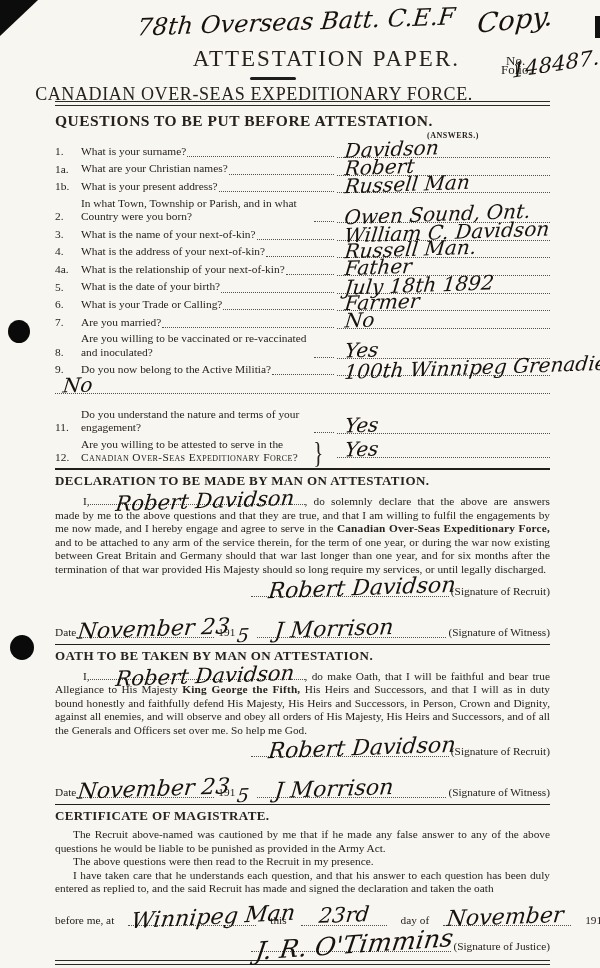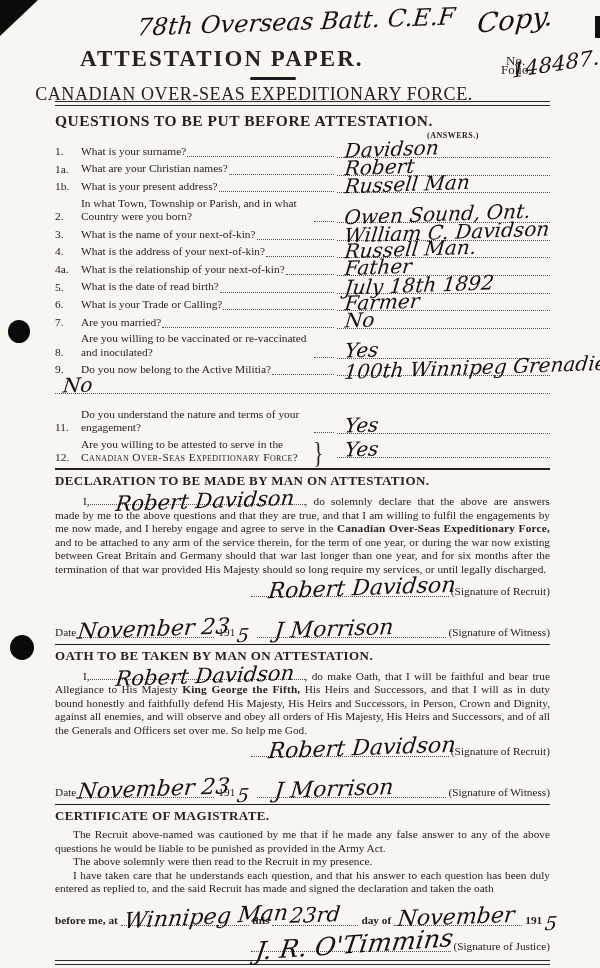--- a/index.html
+++ b/index.html
@@ -12,22 +12,22 @@
   .edge-mark{position:absolute;right:0;top:16px;width:5px;height:22px;background:#111;}
   .hole{position:absolute;background:#0a0a0a;border-radius:50%;}
   .hole1{left:8px;top:320px;width:22px;height:23px;}
   .hole2{left:10px;top:635px;width:24px;height:25px;}
   
   .hw{font-family:"DejaVu Serif",serif;font-style:italic;color:#17120e;
       white-space:nowrap;display:inline-block;transform:skewX(-8deg) rotate(-2deg);}
   
   .hdr-unit{position:absolute;left:138px;top:8px;font-size:24px;}
   .hdr-copy{position:absolute;left:478px;top:4px;font-size:27px;transform:skewX(-10deg) rotate(-6deg);}
-  .title{position:absolute;left:80px;top:46px;width:380px;text-align:left;
-         font-size:23px;letter-spacing:2px;font-weight:700;}
+  .title{position:absolute;left:80px;top:46px;width:380px;text-align:right;
+         font-size:23px;letter-spacing:2px;font-weight:400;}
   .title-rule{position:absolute;left:250px;top:77px;width:46px;height:3px;background:#1d1d1d;border-radius:2px;}
   .no-label{position:absolute;left:506px;top:53px;font-size:13px;}
   .folio-label{position:absolute;left:501px;top:62px;font-size:13px;}
   .folio-value{position:absolute;left:512px;top:52px;font-size:21px;transform:skewX(-8deg) rotate(-9deg);}
   .force-line{position:absolute;left:2px;top:84px;width:504px;text-align:center;
               font-size:18px;letter-spacing:0.6px;font-weight:500;}
   .dbl-rule{position:absolute;left:55px;right:50px;top:101px;height:3px;
             border-top:1.2px solid #2c2a27;border-bottom:1px solid #2c2a27;}
   
   .content{position:absolute;left:55px;right:50px;top:110px;}
@@ -71,21 +71,21 @@
   .cert-para{font-size:11.3px;line-height:13.4px;text-align:justify;text-indent:18px;margin:0;}
   .before-row{display:flex;align-items:flex-end;margin-top:8px;height:22px;font-size:11.3px;}
   .slot{position:relative;border-bottom:1.5px dotted #55504a;height:13px;flex:none;}
   .slot .hw{position:absolute;bottom:-4px;left:4px;}
   .slot-place{width:128px;}
   .slot-place .hw{font-size:22px;transform:skewX(-10deg) rotate(-3deg);}
   .slot-day{width:86px;}
   .slot-day .hw{font-size:21px;left:18px;bottom:-2px;}
   .slot-month{width:128px;}
   .slot-month .hw{font-size:22px;}
-  .before-row .lbl{flex:none;line-height:12px;padding:0 3px;font-weight:bold;}
+  .before-row .lbl{flex:none;line-height:12px;padding:0 14px;}
   .justice-row{display:flex;align-items:flex-end;margin-left:196px;height:26px;}
   .justice-row .sig-line .hw{font-size:25px;left:6px;bottom:-8px;transform:skewX(-12deg) rotate(-4deg);}
   .bot-dbl-rule{margin-top:8px;height:3px;border-top:1.5px solid #2c2a27;border-bottom:1px solid #2c2a27;}
   .footer{margin-top:8px;font-size:7.5px;line-height:9px;letter-spacing:0.3px;}
 </style>
 </head>
 <body>
 
 <div class="page">
 
@@ -182,21 +182,21 @@
         <span class="q-leader"></span>
       </div>
       <div class="q-answer">
           <span class="hw">Father</span>
         </div>
     </div>
 
     <div class="q-row">
       <div class="q-left">
         <span class="q-num">5.</span>
-        <span class="q-text">What is the date of read birth?</span>
+        <span class="q-text">What is the date of your birth?</span>
         <span class="q-leader"></span>
       </div>
       <div class="q-answer">
           <span class="hw">July 18th 1892</span>
         </div>
     </div>
 
     <div class="q-row">
       <div class="q-left">
         <span class="q-num">6.</span>
@@ -318,21 +318,21 @@
       <div class="sig-line">
           <span class="hw">J Morrison</span>
         </div>
       <span class="sig-label">(Signature of Witness)</span>
     </div>
 
     <div class="thin-rule"></div>
 
     <div class="sec-heading">CERTIFICATE OF MAGISTRATE.</div>
     <p class="cert-para">The Recruit above-named was cautioned by me that if he made any false answer to any of the above questions he would be liable to be punished as provided in the Army Act.</p>
-    <p class="cert-para">The above solemnly were then read to the Recruit in my presence.</p>
+    <p class="cert-para">The above questions were then read to the Recruit in my presence.</p>
     <p class="cert-para">I have taken care that he understands  each question, and that his answer to each question has been duly entered as replied to, and the said  Recruit has made and signed the declaration and taken the oath</p>
     <div class="before-row">
       <span class="lbl" style="padding-left:0">before me, at</span>
       <span class="slot slot-place">
           <span class="hw">Winnipeg Man</span>
         </span>
       <span class="lbl">this</span>
       <span class="slot slot-day">
           <span class="hw">23rd</span>
         </span>

